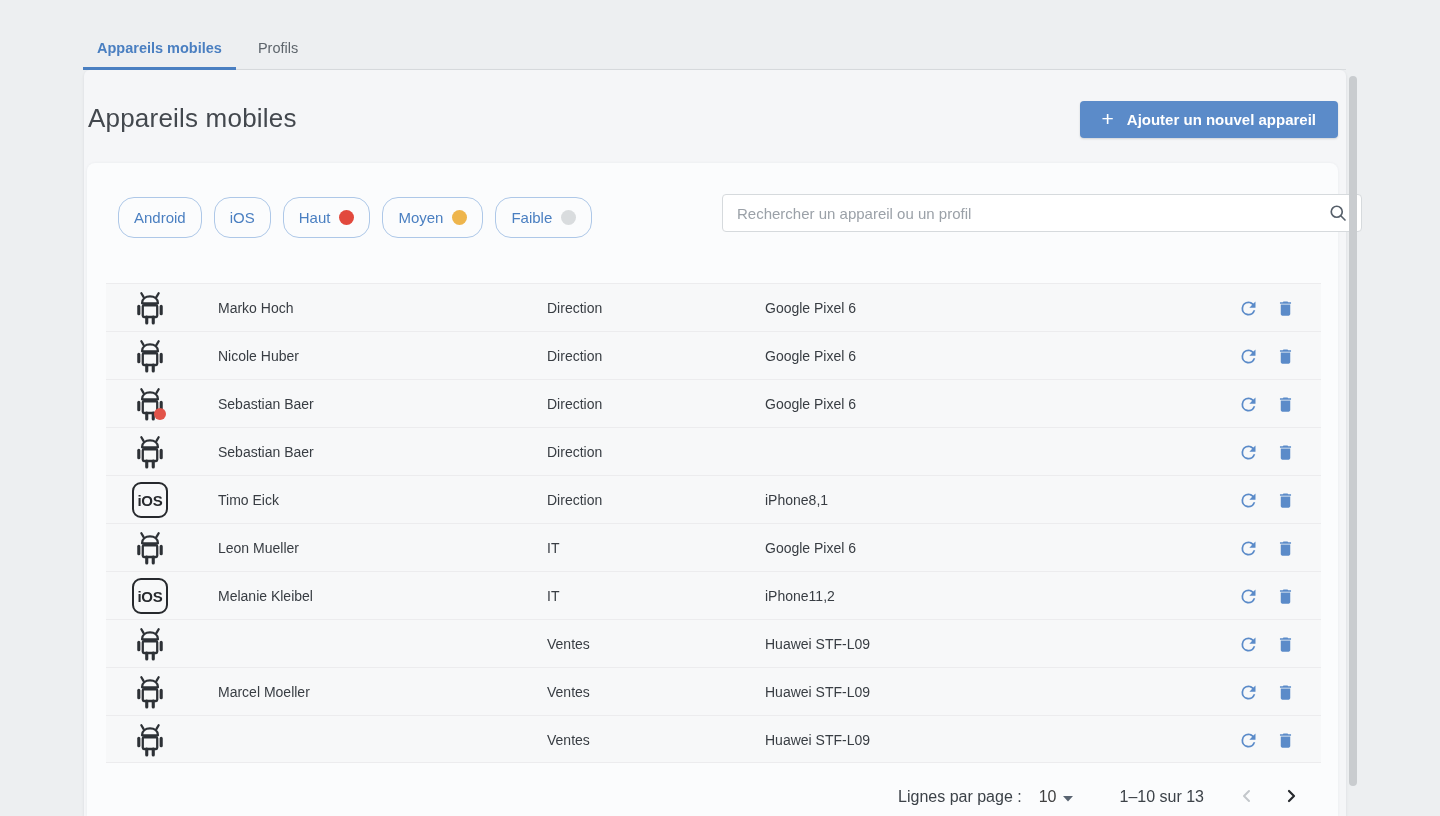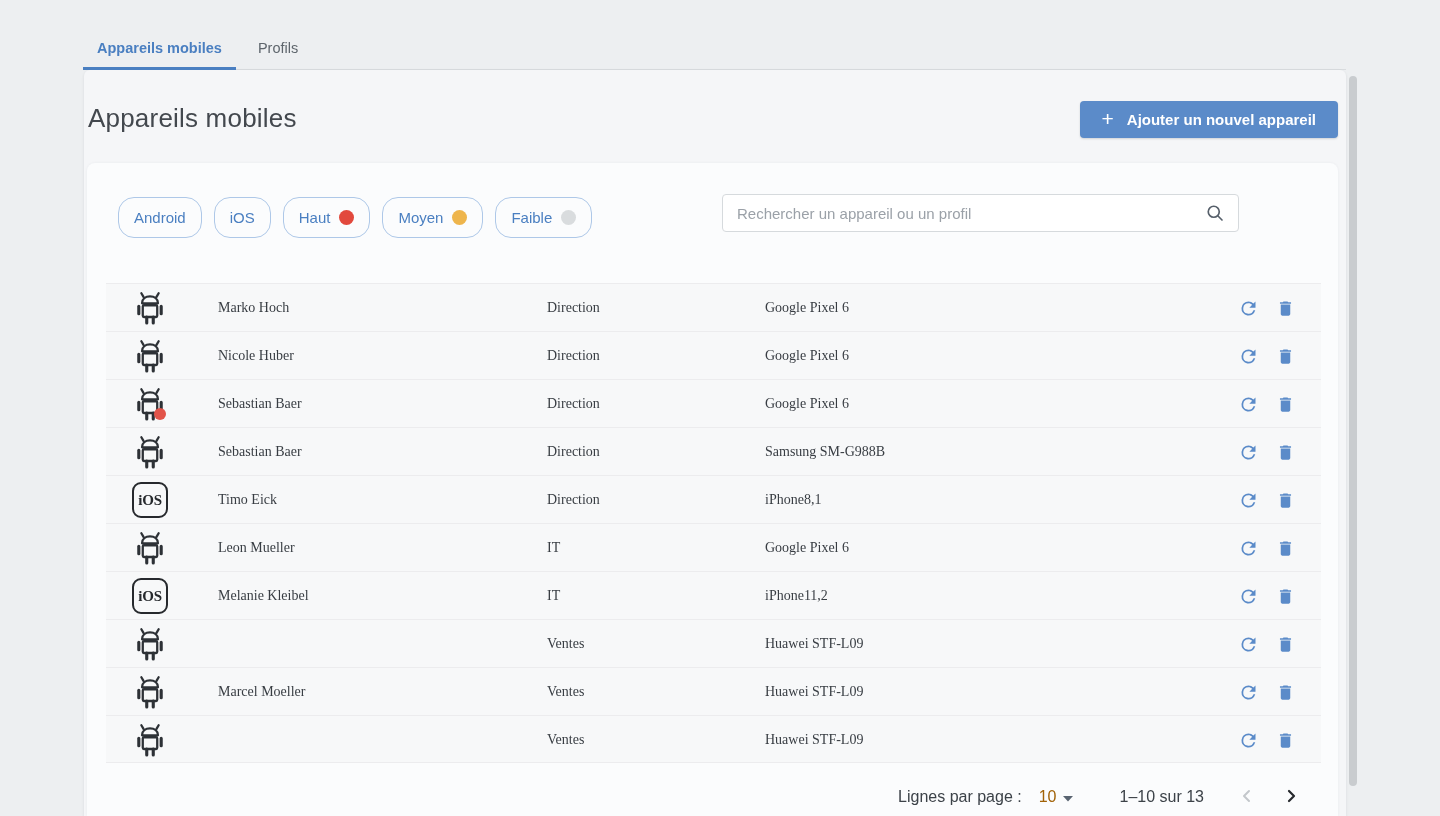--- a/index.html
+++ b/index.html
@@ -57,21 +57,21 @@
   .chips { position:absolute; left:31px; top:34px; display:flex; gap:12px; }
   .chip {
     display:flex; align-items:center; gap:9px; height:41px; padding:0 15px;
     border:1px solid #aec8e8; border-radius:16px; background:transparent;
     color:#4a7fc1; font-size:15px; font-family:inherit; cursor:pointer;
   }
   .chip-dot { width:15px; height:15px; border-radius:50%; display:inline-block; }
 
   
   .search-box {
-    position:absolute; left:635px; top:31px; width:517px; height:38px;
+    position:absolute; left:635px; top:31px; width:640px; height:38px;
     background:#fff; border:1px solid #d6dadd; border-radius:4px;
     display:flex; align-items:center;
   }
   .search-box input {
     flex:1; border:none; outline:none; background:transparent; padding:0 14px;
     font-size:15px; font-family:inherit; color:#3a3f45;
   }
   .search-box input::placeholder { color:#9ba1a8; }
   .search-icon { display:flex; margin-right:13px; }
 
@@ -85,21 +85,21 @@
   .th-device { left:678px; }
   .th-actions{ right:35px; }
 
   
   .rows { position:absolute; left:19px; top:120px; width:1215px; }
   .row {
     position:relative; height:48px; background:#f7f8f9;
     border-top:1px solid #ececee;
   }
   .row:last-child { border-bottom:1px solid #ececee; }
-  .cell { position:absolute; top:0; height:48px; display:flex; align-items:center; font-size:14px; color:#383d43; white-space:nowrap;font-family:Liberation Serif, serif; }
+  .cell { position:absolute; top:0; height:48px; display:flex; align-items:center; font-size:14px; color:#383d43; white-space:nowrap; }
   .cell-system { left:22px; width:44px; justify-content:center; }
   .cell-alias  { left:112px; }
   .cell-profile{ left:441px; }
   .cell-device { left:659px; }
   .cell-actions{ right:26px; gap:17px; }
 
   .android-wrap { position:relative; display:none; width:34px; height:37px; }
   .row.sys-android .android-wrap { display:block; }
   .alert-dot {
     display:none; position:absolute; right:1px; bottom:3px; width:12px; height:12px;
@@ -114,21 +114,21 @@
   .row.sys-ios .ios-badge { display:flex; }
 
   .icon-btn { background:none; border:none; padding:0; cursor:pointer; display:flex; align-items:center; }
 
   
   .tfoot {
     position:absolute; right:40px; top:619px; height:30px;
     display:flex; align-items:center; font-size:16px; color:#3c4248;
   }
   .rpp-label { margin-right:17px; }
-  .rpp-select { display:flex; align-items:flex-end; gap:7px; background:none; border:none; font:inherit; color:#a16207; cursor:pointer; }
+  .rpp-select { display:flex; align-items:flex-end; gap:7px; background:none; border:none; font:inherit; color:#404040; cursor:pointer; }
   .range { margin-left:46px; margin-right:36px; }
   .pg-btn { background:none; border:none; padding:0 0; cursor:pointer; display:flex; align-items:center; }
   .pg-btn.prev { margin-right:30px; }
 </style>
 </head>
 <body>
 
 <nav class="tabs">
   <button class="tab active">Appareils mobiles</button>
   <button class="tab inactive">Profils</button>
@@ -291,21 +291,20 @@
           <path d="M19.9 11.5 V16.7" stroke-width="2.2"></path>
           <path d="M9.7 19 V23.2" stroke-width="2.2"></path>
           <path d="M14.3 19 V23.2" stroke-width="2.2"></path>
         </svg>
         
       </span>
 
     </div>
     <div class="cell cell-alias">Sebastian Baer</div>
     <div class="cell cell-profile">Direction</div>
-    <div class="cell cell-device">Samsung SM-G988B</div>
     <div class="cell cell-actions">
       <button class="icon-btn">
         <svg width="21" height="21" viewBox="0 0 24 24" fill="#5b8bc9">
           <path d="M17.65 6.35A7.95 7.95 0 0 0 12 4a8 8 0 1 0 7.73 10h-2.08A6 6 0 1 1 12 6c1.66 0 3.14.69 4.22 1.78L13 11h7V4l-2.35 2.35z"></path>
         </svg>
       </button>
       <button class="icon-btn">
         <svg width="19" height="21" viewBox="0 0 24 24" fill="#5b8bc9">
           <path d="M6 19c0 1.1.9 2 2 2h8c1.1 0 2-.9 2-2V7H6v12zM19 4h-3.5l-1-1h-5l-1 1H5v2h14V4z"></path>
         </svg>

